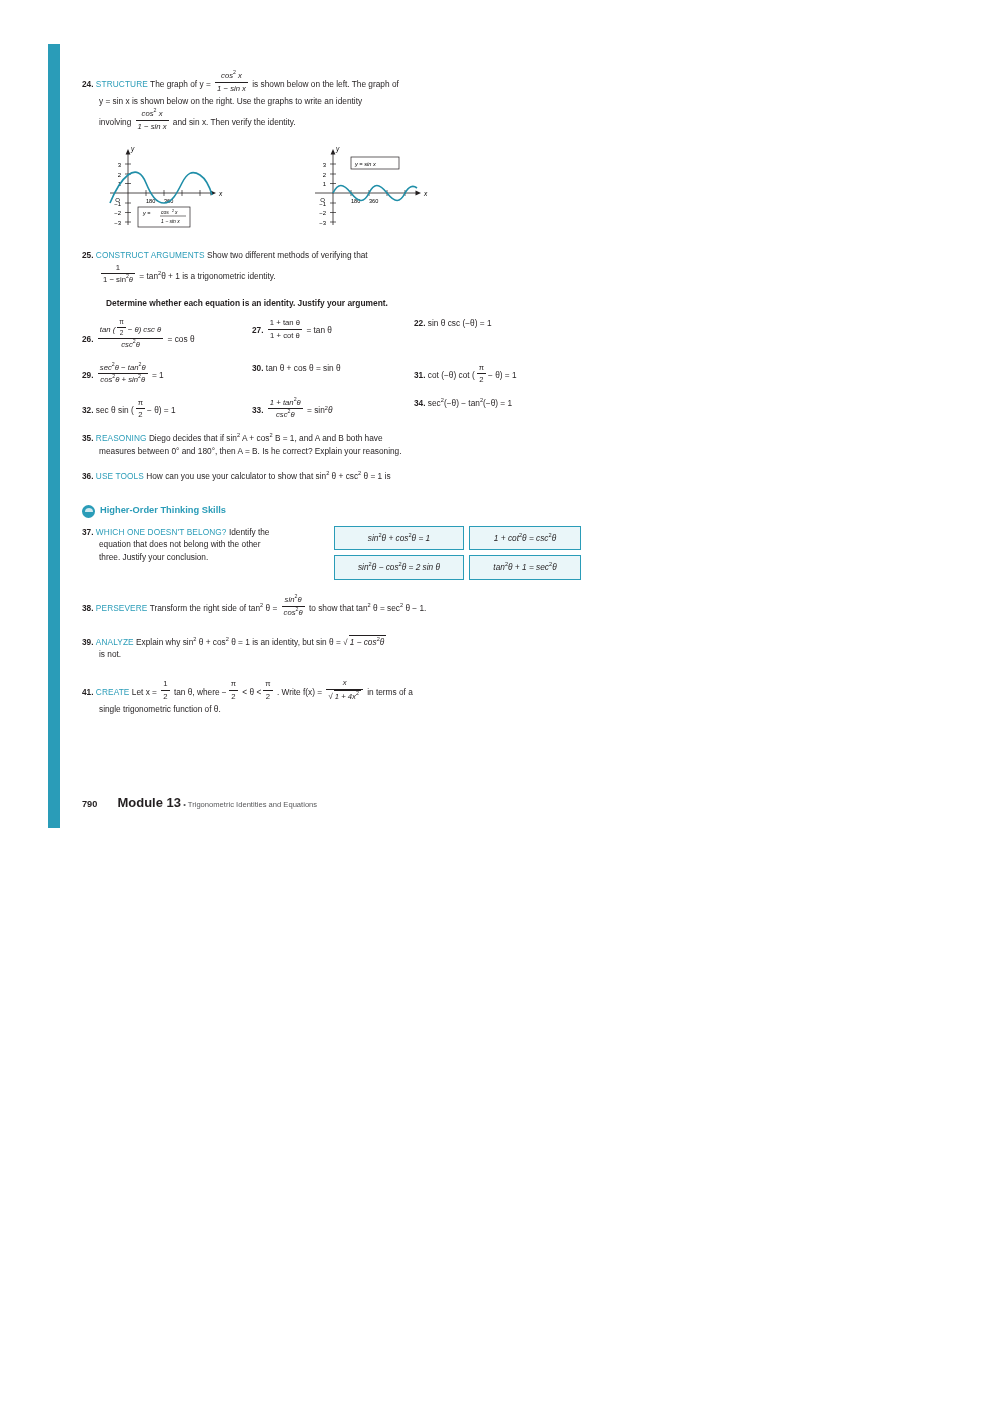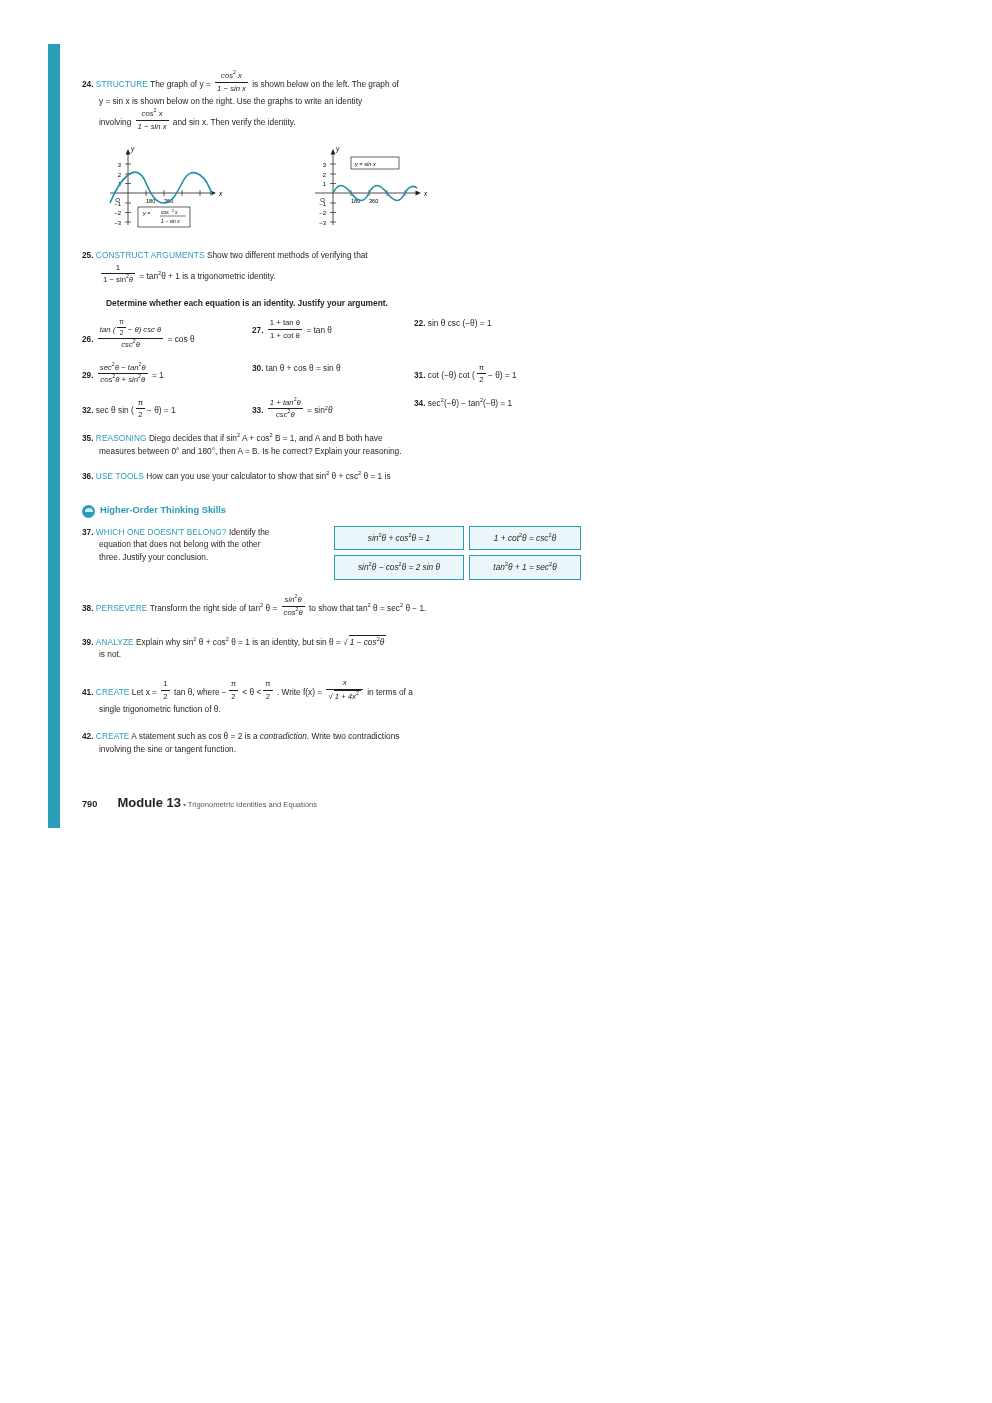--- a/index.html
+++ b/index.html
@@ -460,26 +460,20 @@
       <span class="body-txt">&lt; θ &lt;</span><span class="frac"><span class="n">π</span><span class="d">2</span></span>
       <span class="body-txt">. Write f(x) =</span>
       <span class="frac">
         <span class="n"><i>x</i></span>
         <span class="d"><span>√</span><span class="sqrt"><i>1 + 4x</i><sup>2</sup></span></span>
       </span>
       <span class="body-txt">in terms of a</span>
       <span class="ind body-txt">single trigonometric function of θ.</span>
     </div>
 
-    <div class="ex" style="margin-top:14px;">
-      <span class="num">42.</span>
-      <span class="tag">CREATE</span>
-      <span class="body-txt">A statement such as cos θ = 2 is a </span><i class="body-txt">contradiction</i><span class="body-txt">. Write two contradictions</span>
-      <span class="ind body-txt">involving the sine or tangent function.</span>
-    </div>
 
   </div>
 
   <div class="footer">
     <span class="pg">790</span>
     <span class="mod">Module 13</span>
     <span>•</span>
     <span>Trigonometric Identities and Equations</span>
   </div>
 

